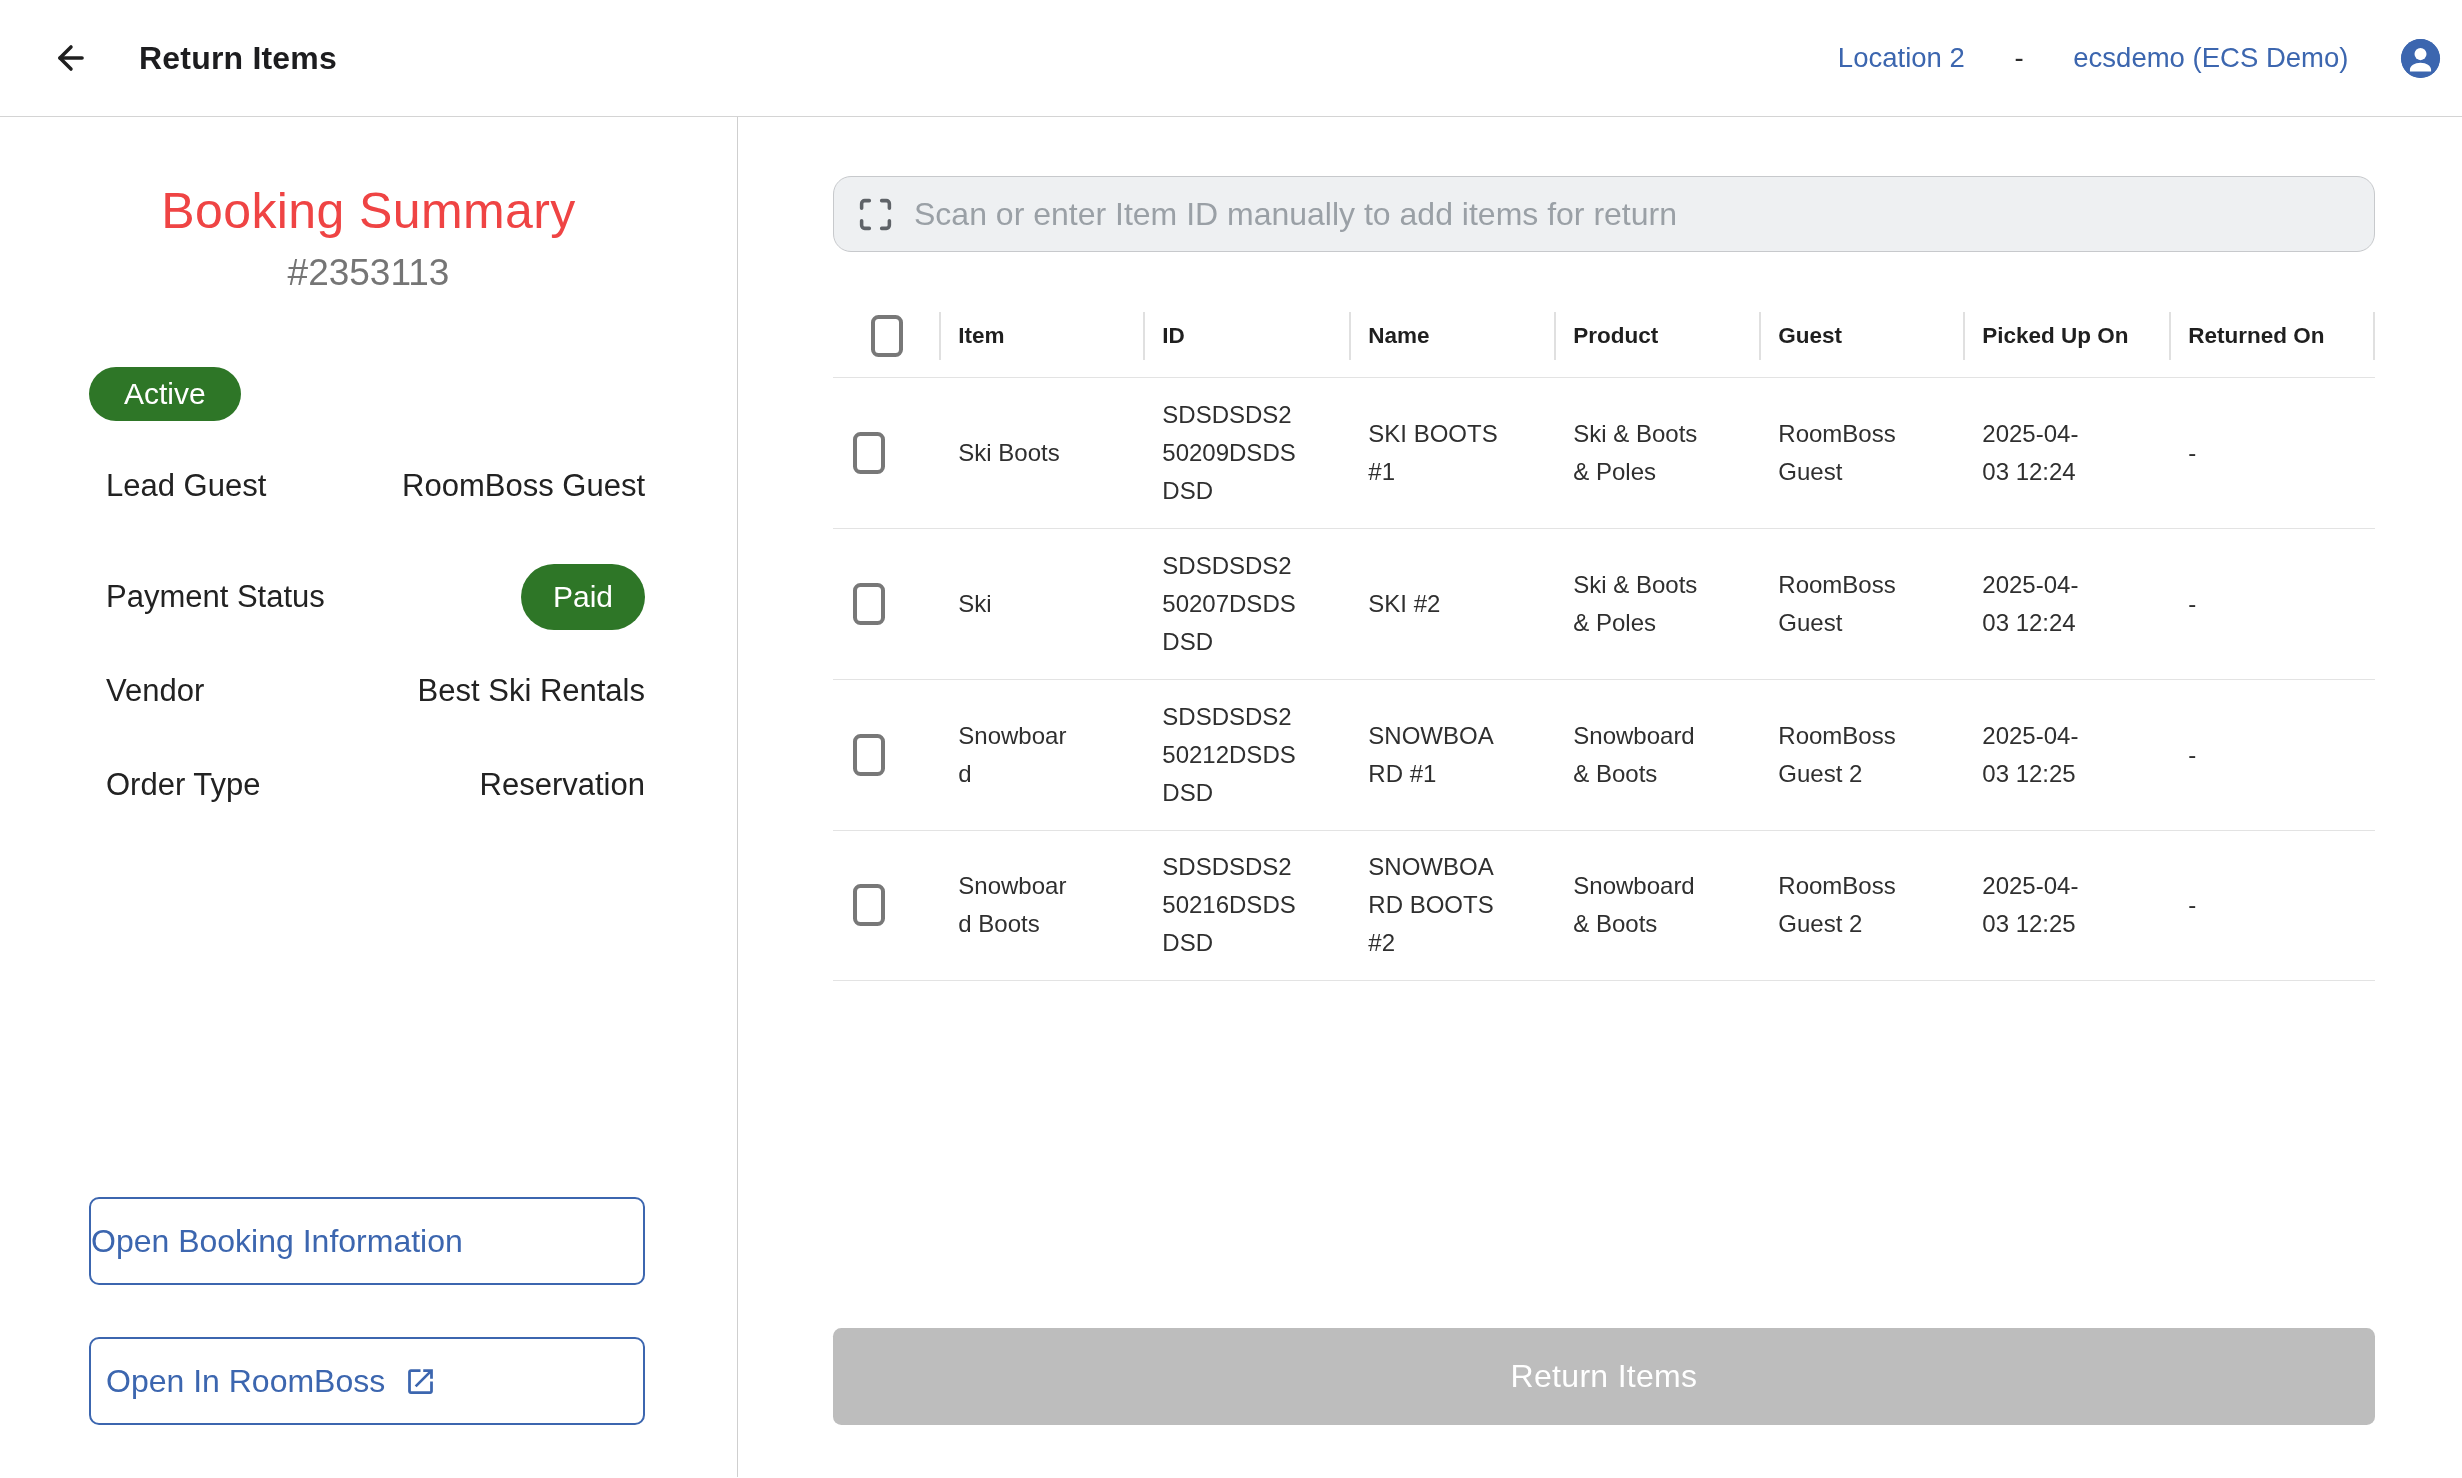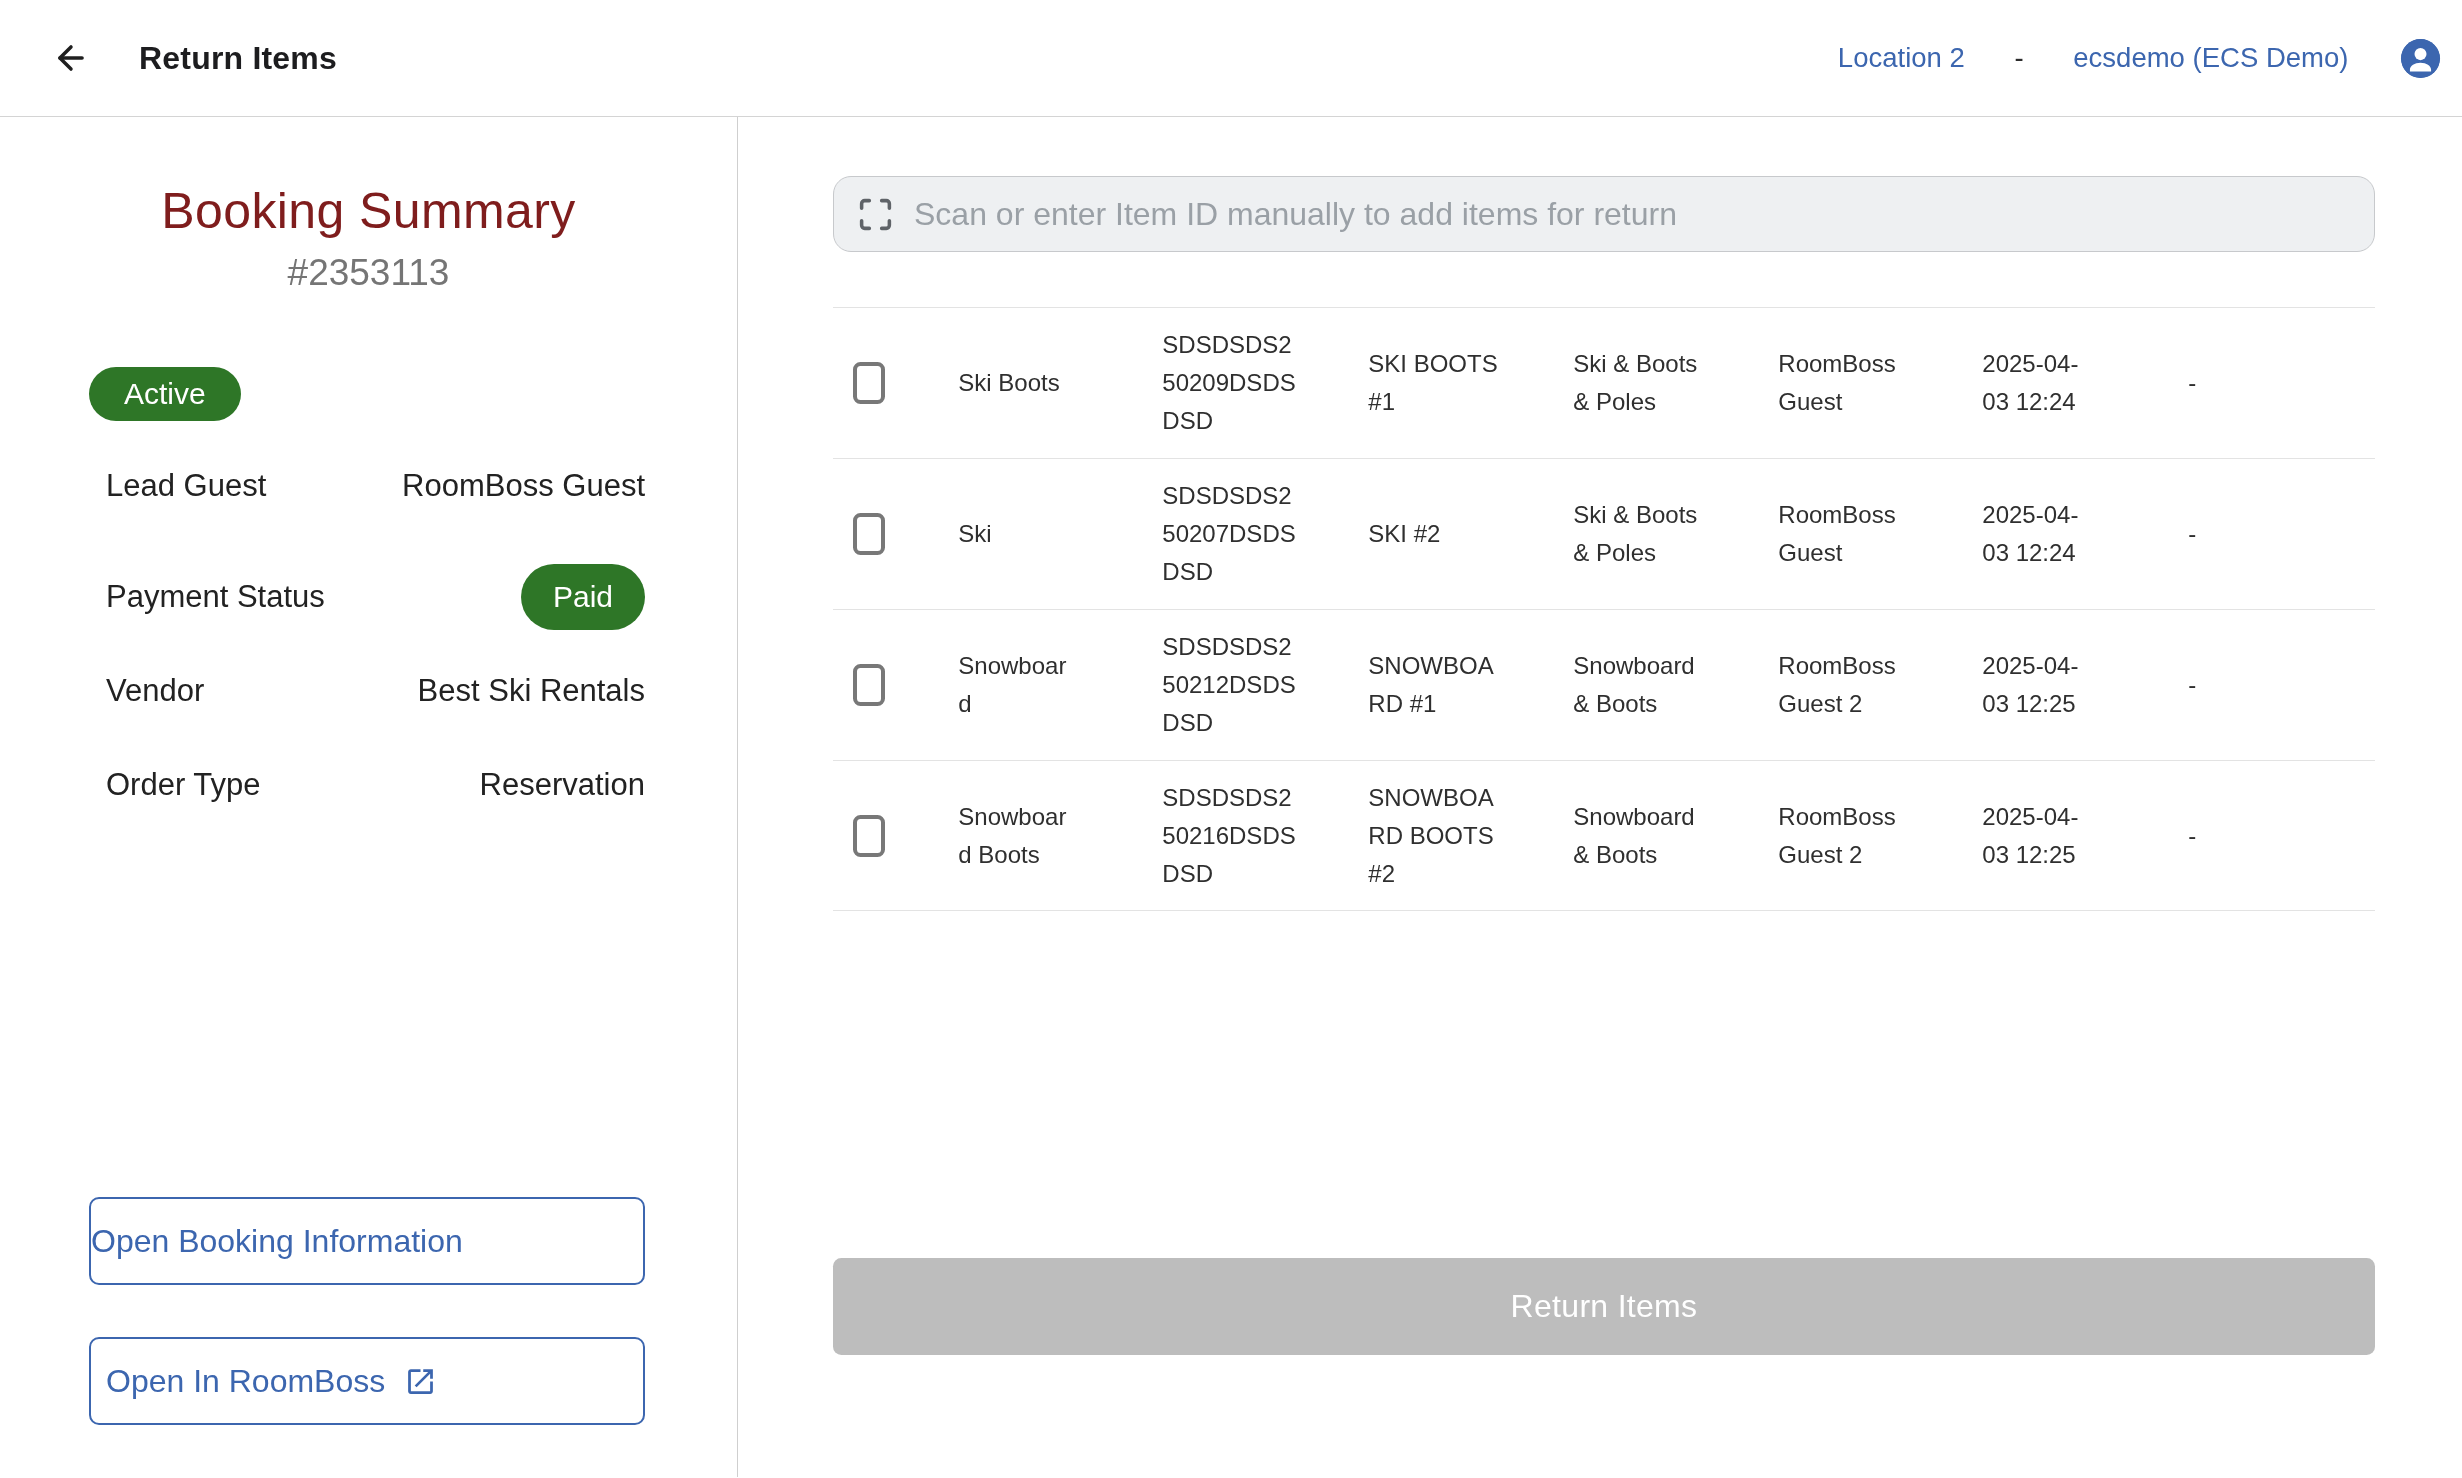--- a/index.html
+++ b/index.html
@@ -33,21 +33,21 @@
   .avatar{width:39px;height:39px;border-radius:50%;overflow:hidden;background:var(--blue);margin-left:15px;flex:0 0 auto;cursor:pointer;}
   .avatar svg{display:block;width:100%;height:100%;}
   
   .content{display:flex;height:1360px;}
   .sidebar{
     width:738px;flex:0 0 738px;border-right:1.7px solid var(--divider);
     position:relative;padding-top:65px;
   }
   .main{flex:1;padding:0 87px 0 95px;}
   
-  .bk-title{font-size:50px;font-weight:400;color:#7f1d1d;text-align:center;letter-spacing:0.4px;}
+  .bk-title{font-size:50px;font-weight:400;color:#ef4444;text-align:center;letter-spacing:0.4px;}
   .bk-number{font-size:37px;color:var(--muted);text-align:center;margin-top:11.7px;}
   .badge{
     display:inline-block;background:var(--green);color:#fff;
     border-radius:50px;font-size:30px;line-height:1;
   }
   .status-badge{margin:73px 0 0 89px;padding:12px 35px;}
   .fields{margin:47px 92px 0 89px;}
   .field{display:flex;justify-content:space-between;align-items:center;font-size:31px;margin-left:17px;}
   .field .flabel{color:#222;}
   .field .fvalue{color:#222;text-align:right;}
@@ -188,20 +188,32 @@
           <path d="M8 3H5a2 2 0 0 0-2 2v3"></path>
           <path d="M16 3h3a2 2 0 0 1 2 2v3"></path>
           <path d="M8 21H5a2 2 0 0 1-2-2v-3"></path>
           <path d="M16 21h3a2 2 0 0 0 2-2v-3"></path>
         </svg>
       </span>
       <input type="text" value="" placeholder="Scan or enter Item ID manually to add items for return" style="">
     </div>
 
     <div class="table">
+      <div class="thead">
+        <div class="th th-check">
+          <div class="checkbox"></div>
+        </div>
+        <div class="th th-sep">Item</div>
+        <div class="th th-sep">ID</div>
+        <div class="th th-sep">Name</div>
+        <div class="th th-sep">Product</div>
+        <div class="th th-sep">Guest</div>
+        <div class="th th-sep">Picked Up On</div>
+        <div class="th th-sep">Returned On</div>
+      </div>
 
       <div class="trow">
         <div class="td td-check">
           <div class="checkbox"></div>
         </div>
         <div class="td td-item">Ski Boots</div>
         <div class="td">SDSDSDS250209DSDSDSD</div>
         <div class="td">SKI BOOTS #1</div>
         <div class="td">Ski &amp; Boots &amp; Poles</div>
         <div class="td">RoomBoss Guest</div>

